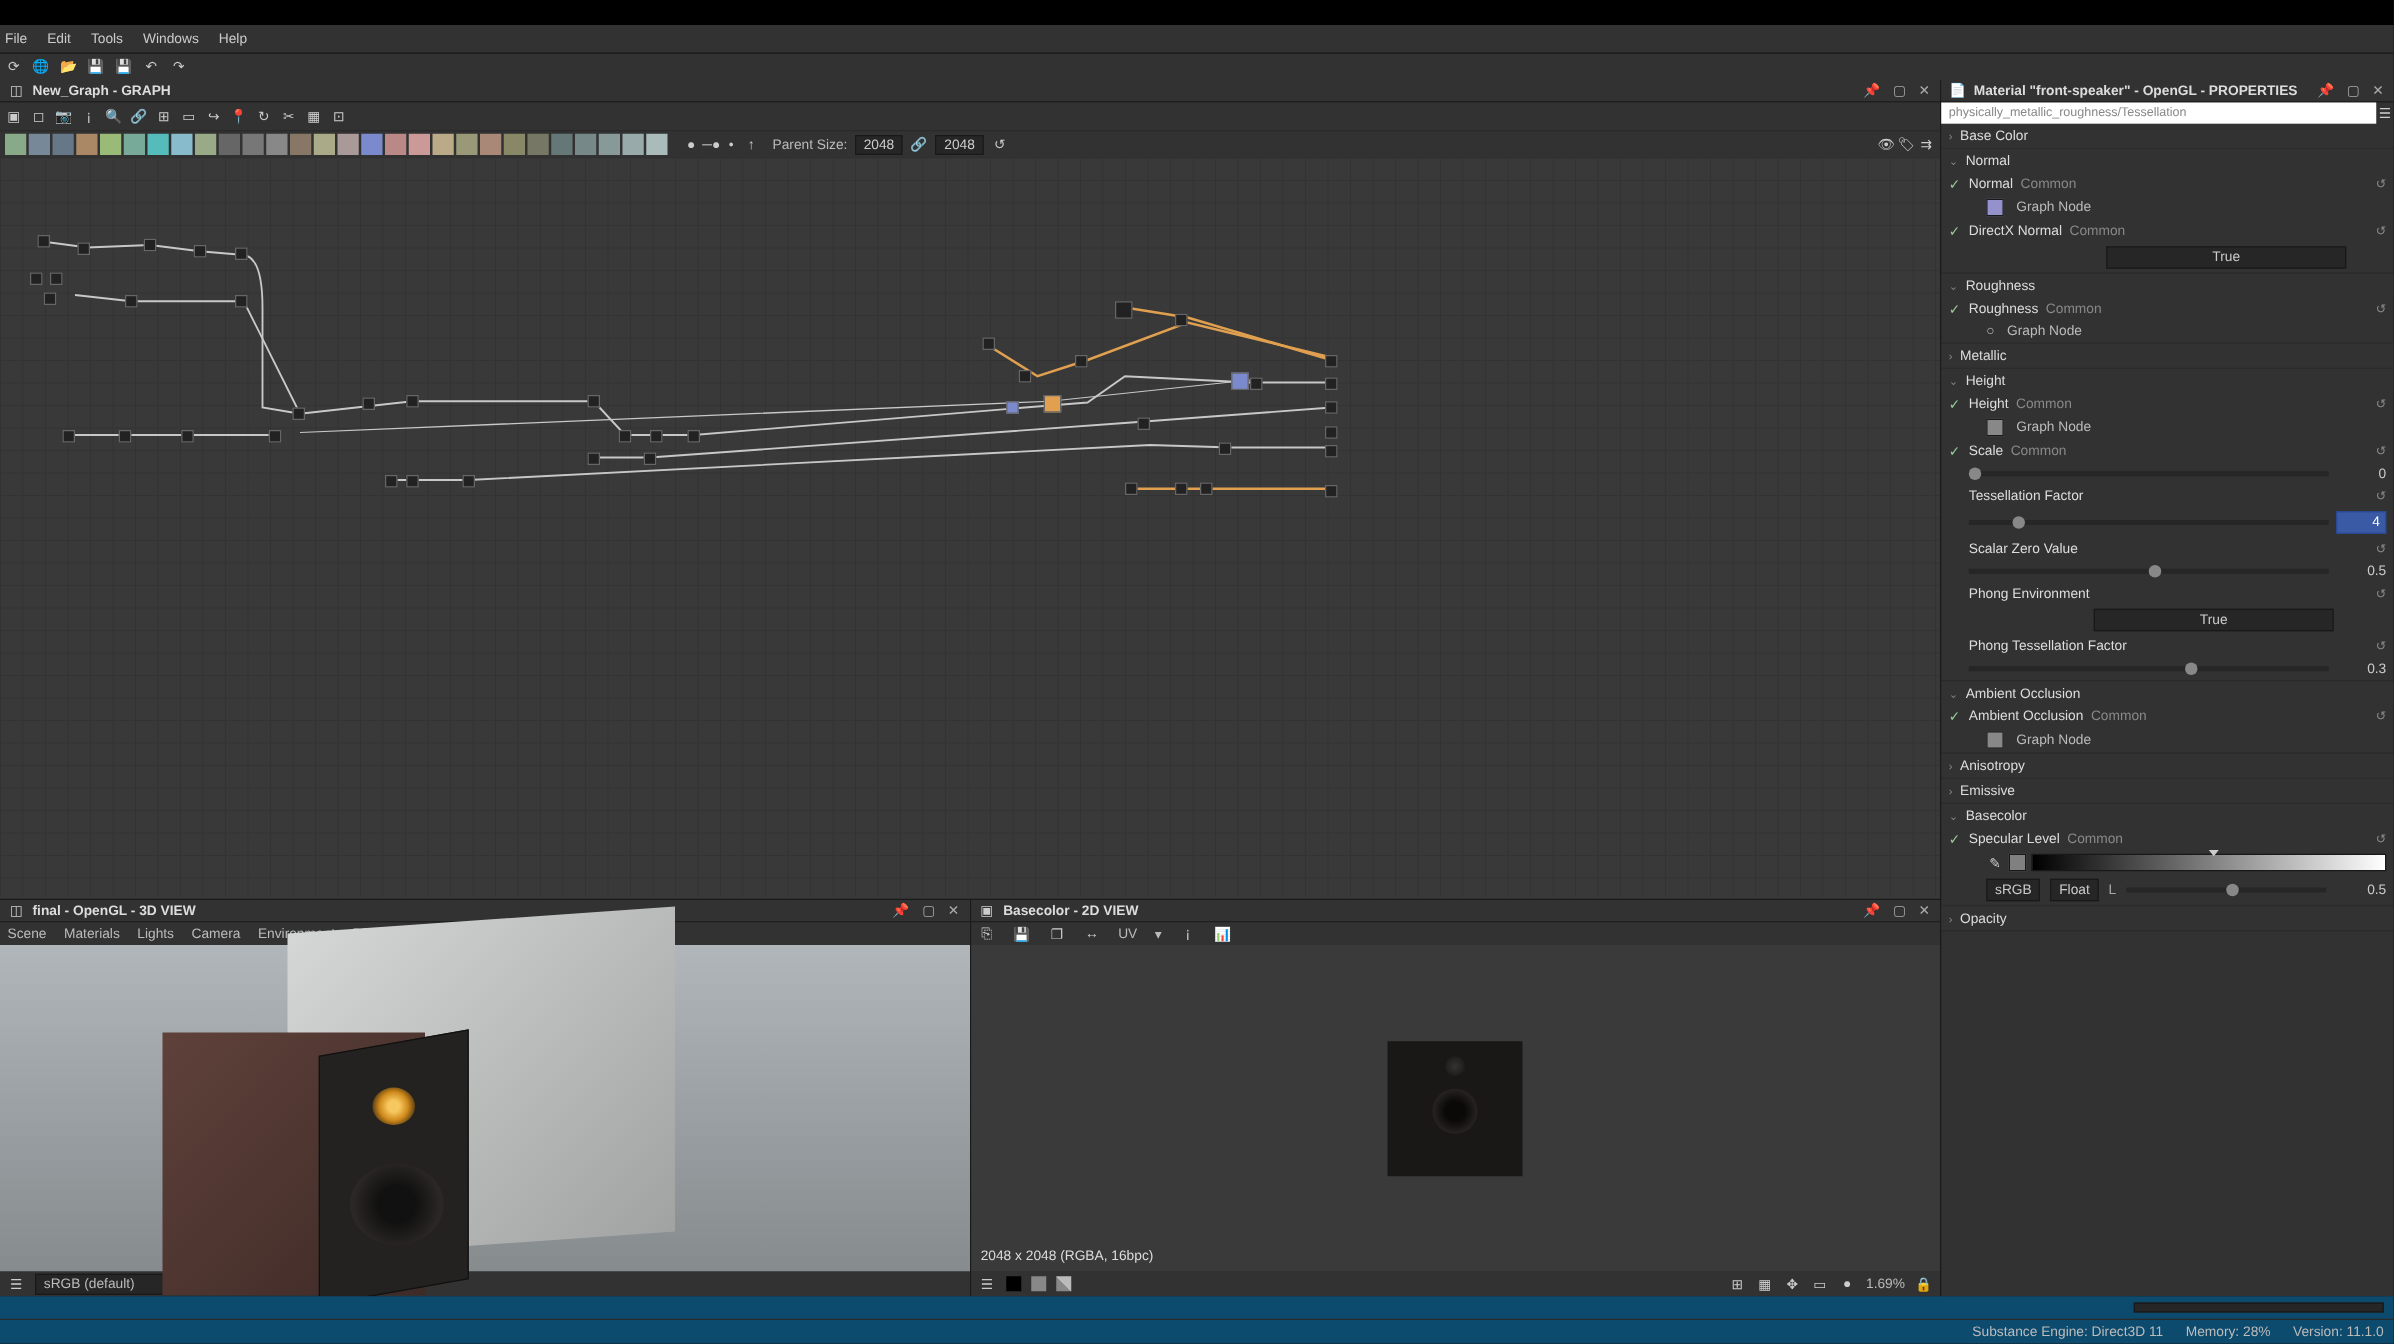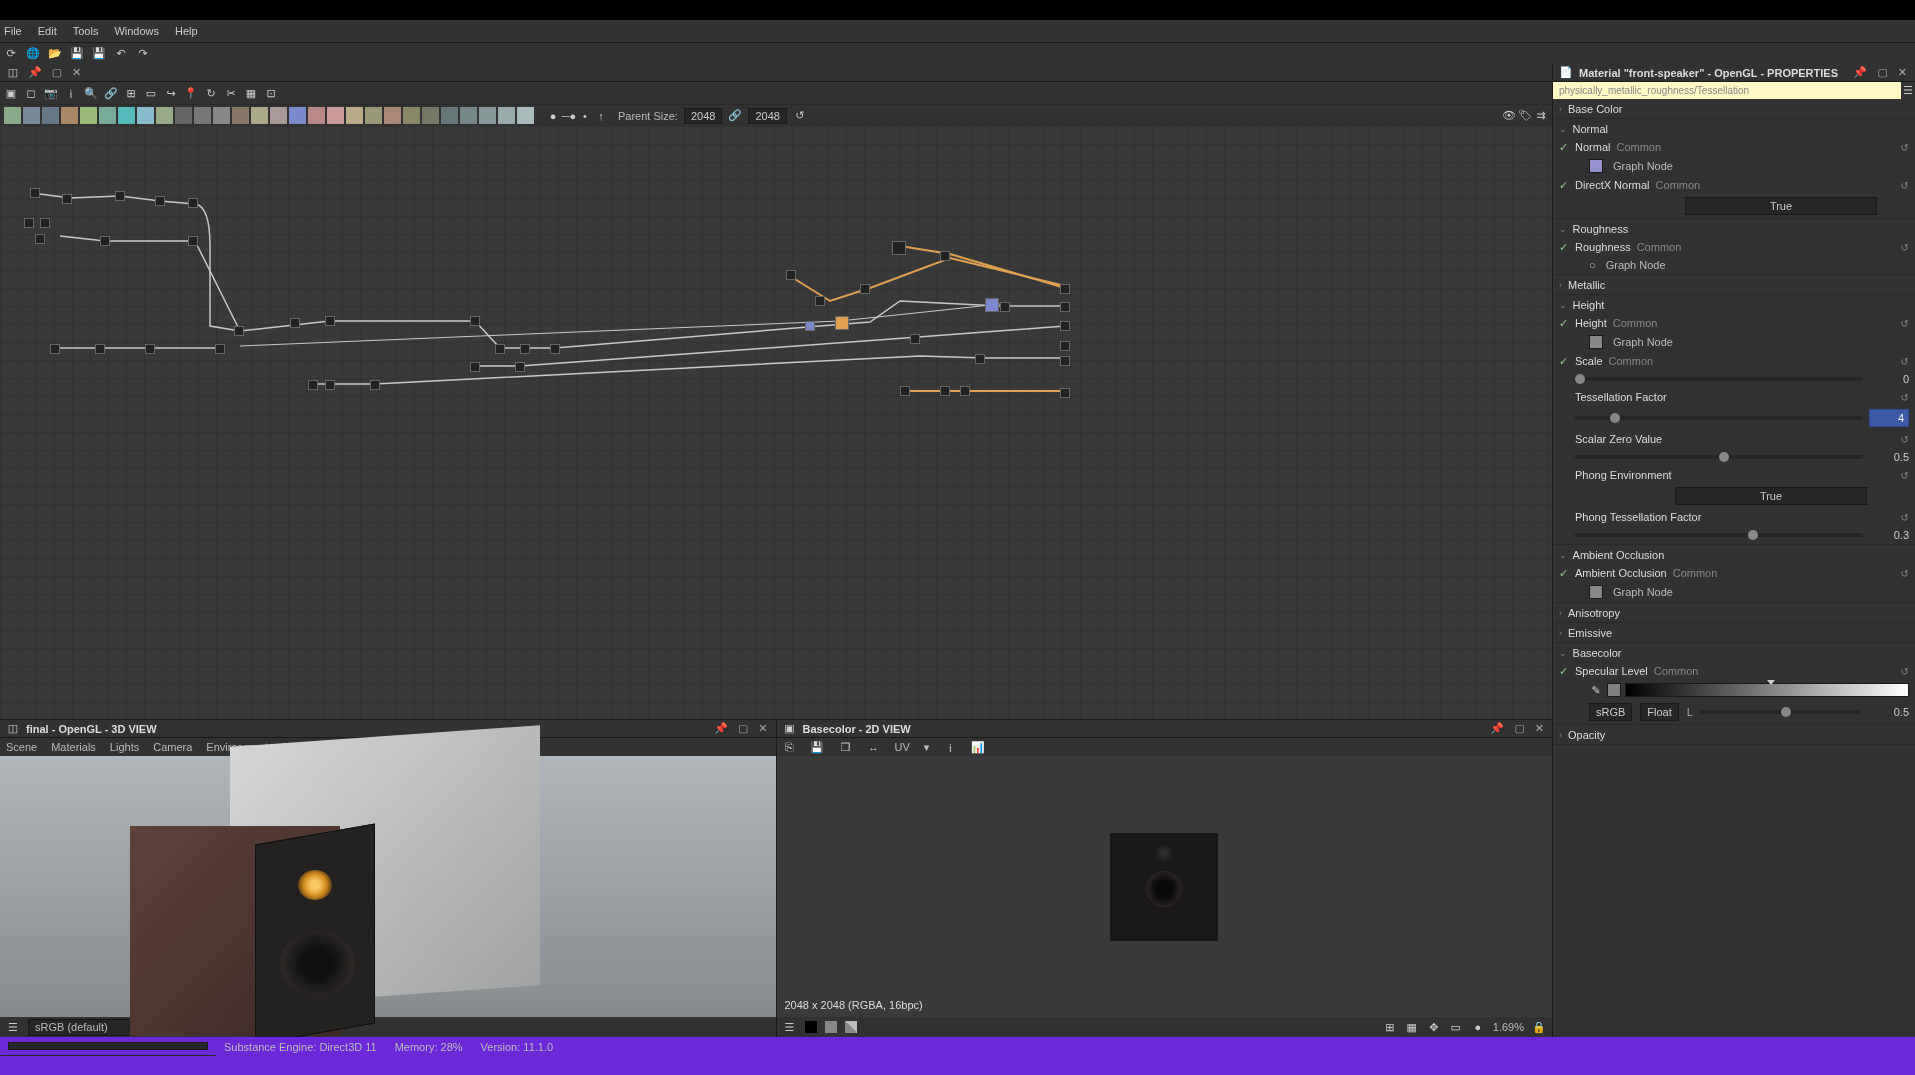--- a/index.html
+++ b/index.html
@@ -26,39 +26,39 @@
 .nd{position:absolute;width:10px;height:10px;background:#222;border:1px solid #666}
 .nd.big{width:14px;height:14px}
 .wire{position:absolute;pointer-events:none}
 .bottom-row{height:318px;display:flex;border-top:1px solid #1a1a1a}
 .view3d,.view2d{flex:1;display:flex;flex-direction:column;background:#323232;min-width:0}
 .view2d{border-left:1px solid #1a1a1a}
 .v-menu{height:18px;display:flex;align-items:center;gap:14px;padding:0 6px;background:#323232;color:#bbb}
 .v-body{flex:1;background:#3a3a3a;position:relative}
 .v-status{height:20px;display:flex;align-items:center;padding:0 6px;gap:8px;background:#323232}
 .srgb-sel{background:#262626;border:1px solid #191919;padding:1px 6px;display:inline-flex;align-items:center;gap:40px}
-.props-path{padding:3px 6px;color:#888;background:#fef9c3;font-size:10px}
+.props-path{padding:3px 6px;color:#888;background:#ffffff;font-size:10px}
 .props-body{flex:1;overflow-y:auto}
 .section{border-bottom:1px solid #2a2a2a}
 .sec-head{height:19px;display:flex;align-items:center;padding:0 6px;gap:6px;background:#323232;cursor:default}
 .sec-head .chev{color:#888;font-size:9px}
 .sec-head .lbl{color:#ddd;font-weight:normal}
 .prop-row{padding:3px 6px 3px 22px;display:flex;align-items:center;gap:6px;position:relative}
 .prop-row .chk{position:absolute;left:6px;color:#9c9}
 .prop-row .nm{color:#ddd}
 .prop-row .cm{color:#888}
 .prop-row .rst{margin-left:auto;color:#888;font-size:10px}
 .swatch{width:14px;height:14px;background:#9591cc;border:1px solid #191919;display:inline-block}
 .swatch.gray{background:#888}
 .gn{color:#bbb;padding-left:4px}
 .truebox{margin-left:110px;width:192px;background:#262626;text-align:center;padding:2px;color:#ccc;border:1px solid #191919}
 .slider{height:4px;background:#262626;position:relative;margin:4px 0;flex:1}
 .slider .hnd{position:absolute;top:-3px;width:10px;height:10px;background:#888;border-radius:50%}
 .sval{width:40px;text-align:right;color:#ccc}
-.statusbar{position:absolute;bottom:0;left:0;right:0;height:38px;background:#6d28d9;display:flex;}
+.statusbar{position:absolute;bottom:0;left:0;right:0;height:38px;background:#0c4a6e;display:flex;flex-direction:column}
 .statusbar .line{height:19px;display:flex;align-items:center;justify-content:flex-end;padding:0 8px;gap:18px;color:#aaa}
 .scene3d{position:absolute;inset:0;background:linear-gradient(180deg,#b0b6ba 0%,#868b8e 100%)}
 .box1{position:absolute;left:230px;top:-20px;width:310px;height:260px;background:linear-gradient(135deg,#d5d7d6,#a1a3a3);transform:skewY(-4deg)}
 .box2{position:absolute;left:130px;top:70px;width:210px;height:210px;background:linear-gradient(135deg,#5f413a,#3e2a27)}
 .grille{position:absolute;left:255px;top:78px;width:120px;height:200px;background:#242220;transform:skewY(-10deg);border:1px solid #111}
 .tweeter{position:absolute;left:298px;top:114px;width:34px;height:30px;background:radial-gradient(circle,#f7c860 20%,#d08b1c 50%,#4a3212 80%);border-radius:50%}
 .woofer{position:absolute;left:280px;top:175px;width:75px;height:65px;background:radial-gradient(circle,#111 30%,#2a2724 70%);border-radius:50%}
 .bc-img{position:absolute;left:50%;top:50%;width:108px;height:108px;transform:translate(-50%,-50%);background:#1a1816}
 .bc-spk{position:absolute;left:36px;top:38px;width:36px;height:36px;background:radial-gradient(circle,#0a0908 30%,#262321 70%);border-radius:50%}
 .bc-tw{position:absolute;left:46px;top:12px;width:16px;height:16px;background:radial-gradient(circle,#333,#161412);border-radius:50%}
@@ -89,20 +89,21 @@
   <span class="ico">↷</span>
 </div>
 
 <div class="main">
 
 <div class="left-col">
 
   <div class="graph-panel">
     <div class="panel-header">
       <span class="ico">◫</span>
+      <span class="title">New_Graph - GRAPH</span>
       <span class="ctl">📌</span>
       <span class="ctl">▢</span>
       <span class="ctl">✕</span>
     </div>
     <div class="graph-tb1">
       <span class="ico">▣</span>
       <span class="ico">◻</span>
       <span class="ico">📷</span>
       <span class="ico">ℹ</span>
       <span class="ico">🔍</span>

